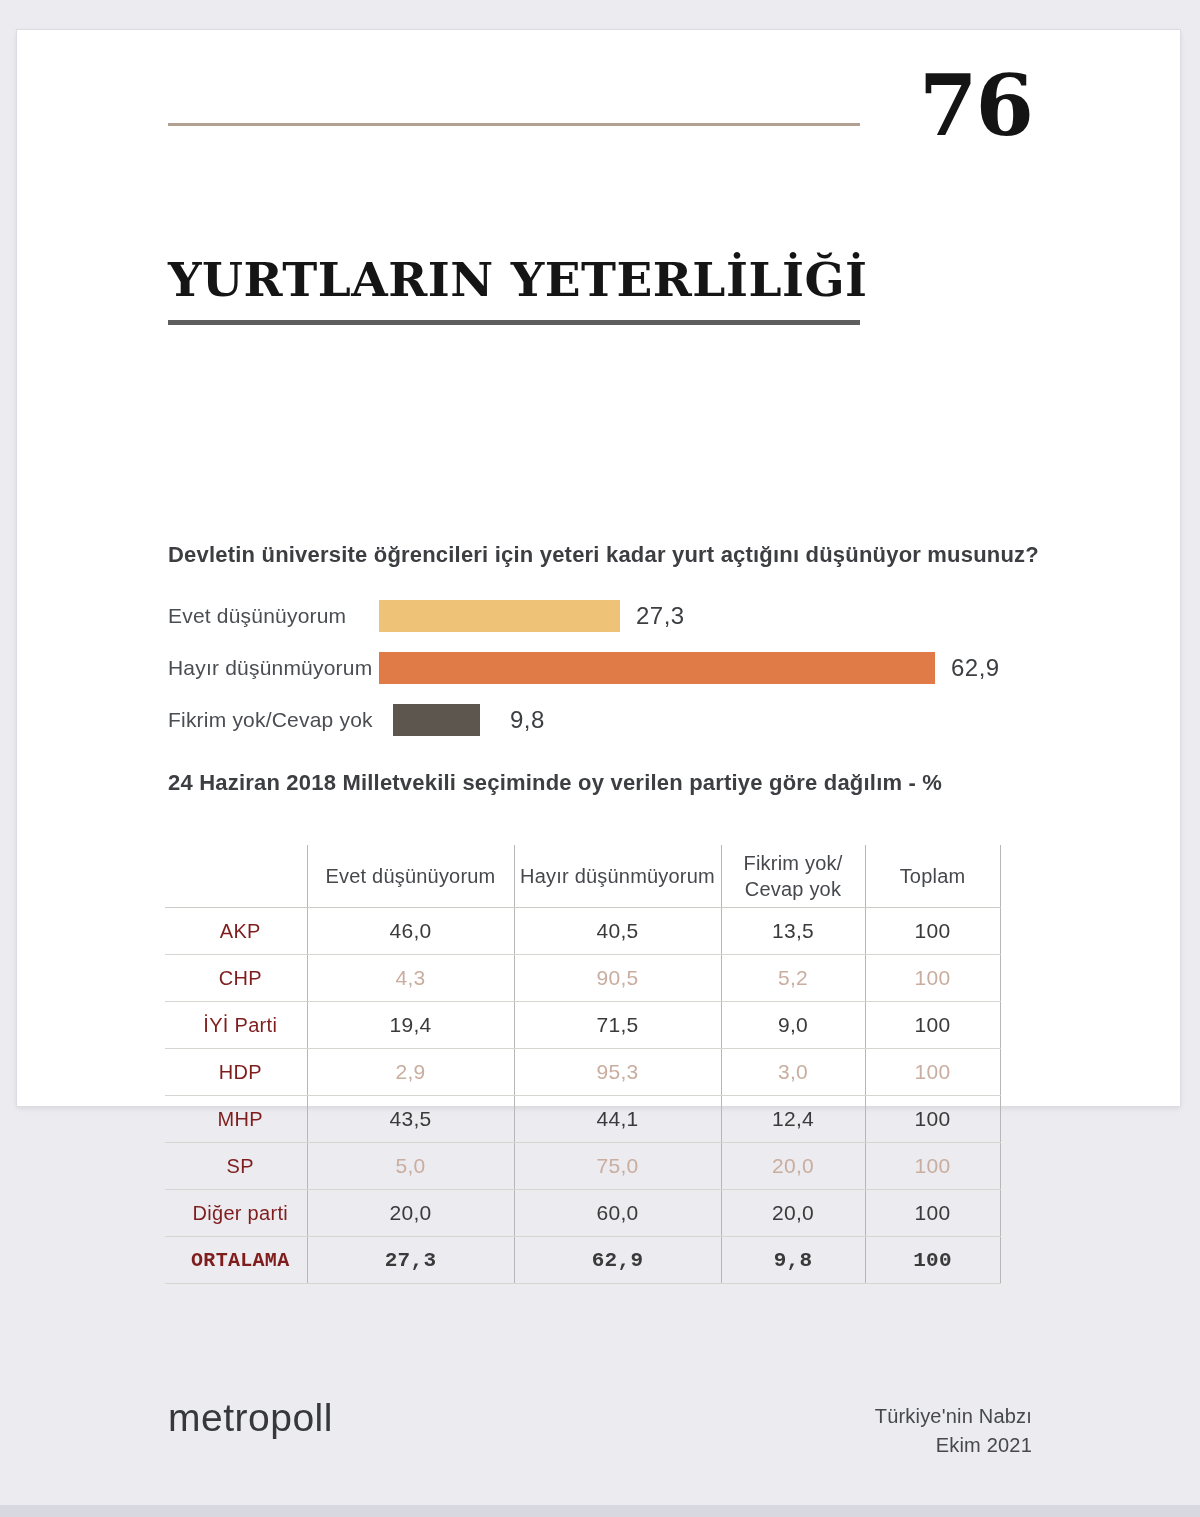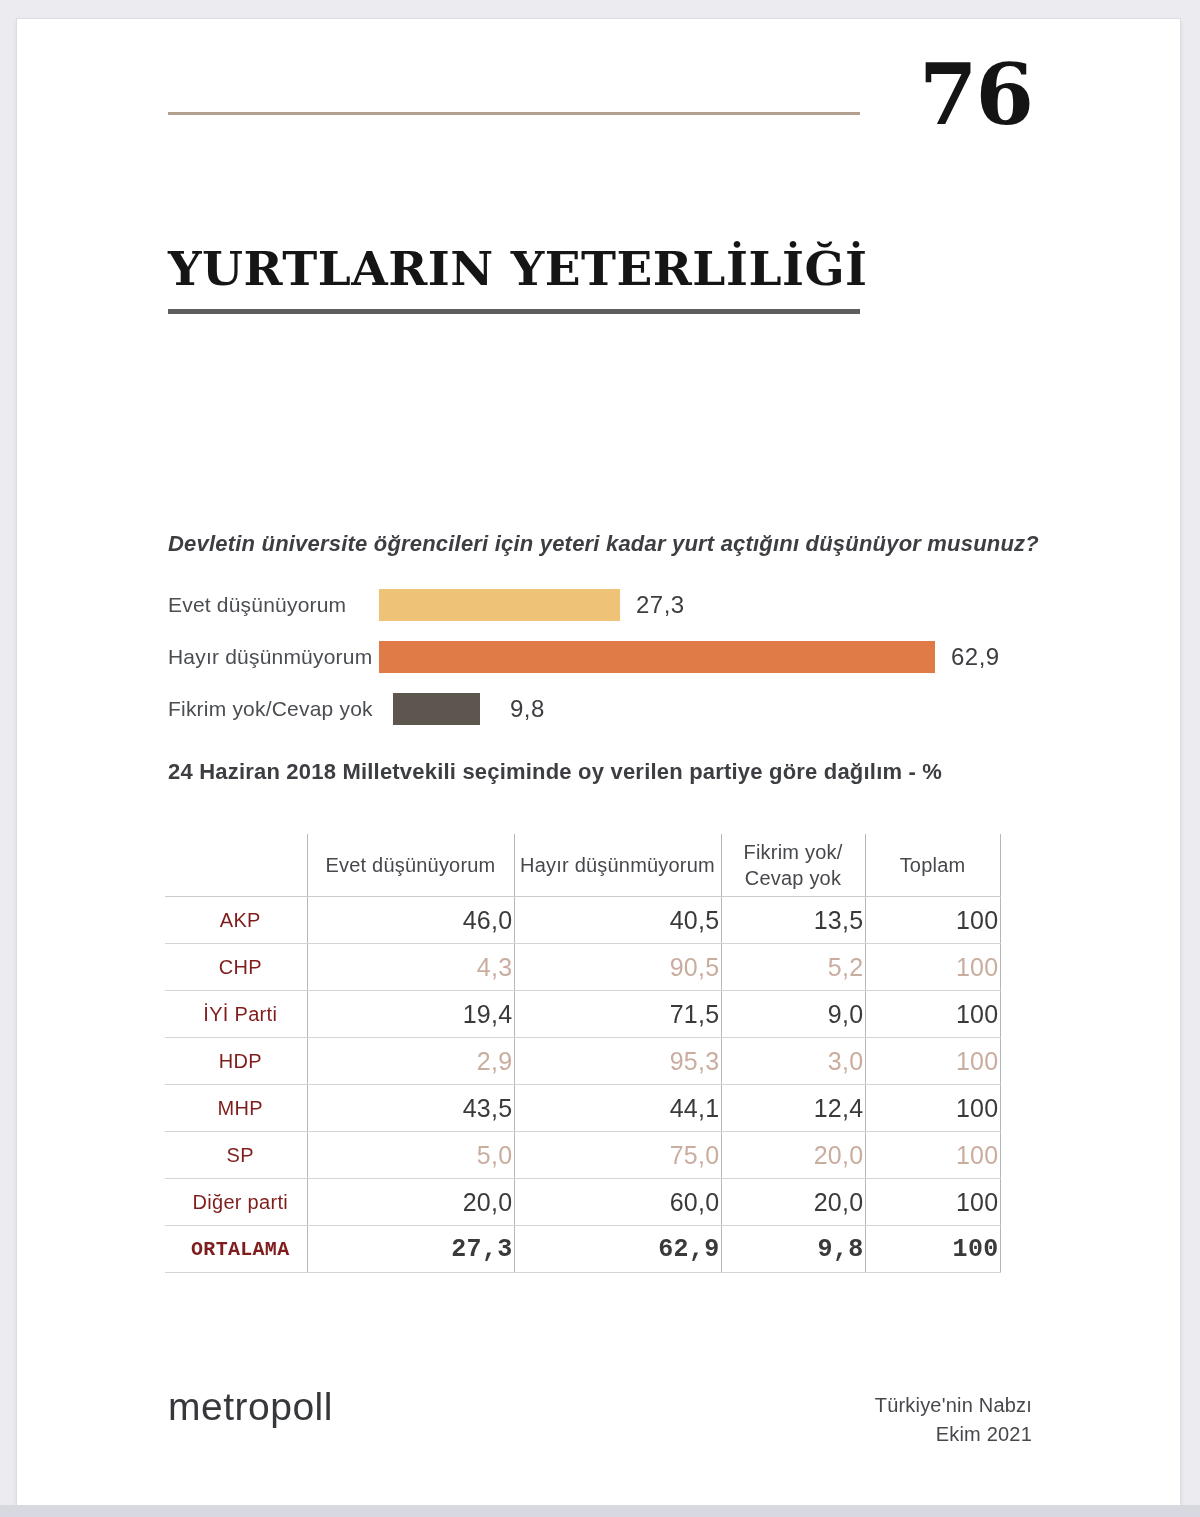--- a/index.html
+++ b/index.html
@@ -2,21 +2,21 @@
 <html><head>
 <meta charset="utf-8">
 <style>
   html,body{margin:0;padding:0;}
   body{
     width:1200px;height:1517px;position:relative;overflow:hidden;
     background:#ebebf0;
     font-family:"Liberation Sans", sans-serif;
   }
   .page{
-    position:absolute;left:17px;top:19px;width:1163px;height:1487px;
+    position:absolute;left:17px;top:30px;width:1163px;height:1076px;
     background:#ffffff;
     box-shadow:0 0 0 1px #dcdce2, 0 2px 6px rgba(0,0,0,0.10);
   }
   .bottom-strip{
     position:absolute;left:0;top:1505px;width:1200px;height:12px;
     background:#d8d8e1;
   }
   .top-rule{
     position:absolute;left:151px;top:93px;width:692px;height:3px;
     background:#b2a090;
@@ -33,21 +33,21 @@
     border-bottom:5px solid #5e5e5e;padding-bottom:14px;
     white-space:nowrap;overflow:visible;
   }
   .intro{
     position:absolute;left:151px;top:338px;width:884px;
     font-size:23px;line-height:34px;color:#5c5f64;
     text-align:justify;letter-spacing:0.3px;
   }
   .question{
     position:absolute;left:151px;top:512px;width:900px;
-    font-size:22px;font-style:italic;font-weight:700;color:#3c3e42;
+    font-size:22px;font-weight:700;color:#3c3e42;
     letter-spacing:0.2px;
   }
   .chart{position:absolute;left:151px;top:570px;width:960px;}
   .chart-row{position:absolute;left:0;height:32px;display:flex;align-items:center;}
   .chart-label{
     width:211px;flex:0 0 211px;font-size:21px;color:#4a4d52;letter-spacing:0.2px;
   }
   .chart-bar{height:32px;flex:0 0 auto;}
   .chart-value{font-size:24px;color:#3c3e42;margin-left:16px;letter-spacing:0.5px;}
   .table-title{
@@ -64,21 +64,21 @@
   .results-table col.c3{width:144px;}
   .results-table col.c4{width:135px;}
   .results-table th{
     height:62px;font-size:20px;font-weight:400;color:#46484c;
     text-align:center;vertical-align:middle;line-height:26px;
     border-right:1px solid #b7b7b7;border-bottom:1px solid #cfcbc6;
     padding:0 4px;letter-spacing:0.2px;
   }
   .results-table th.party-head{border-left:none;}
   .results-table td{
-    height:44px;font-size:25px;text-align:right;vertical-align:middle;
+    height:44px;font-size:21px;text-align:center;vertical-align:middle;
     border-right:1px solid #b7b7b7;border-bottom:1px solid #d8d4d0;
     color:#3a3a3a;letter-spacing:0.3px;
   }
   .results-table td.party{
     text-align:center;padding-left:10px;font-size:20px;color:#7f1d1d;margin-top:47px;
   }
   .results-table tr.muted td.val{color:#c9ad9f;}
   .results-table tr.emph td{font-weight:700;font-family:Liberation Mono, monospace;}
   .footer-logo{
     position:absolute;left:151px;top:1366px;

